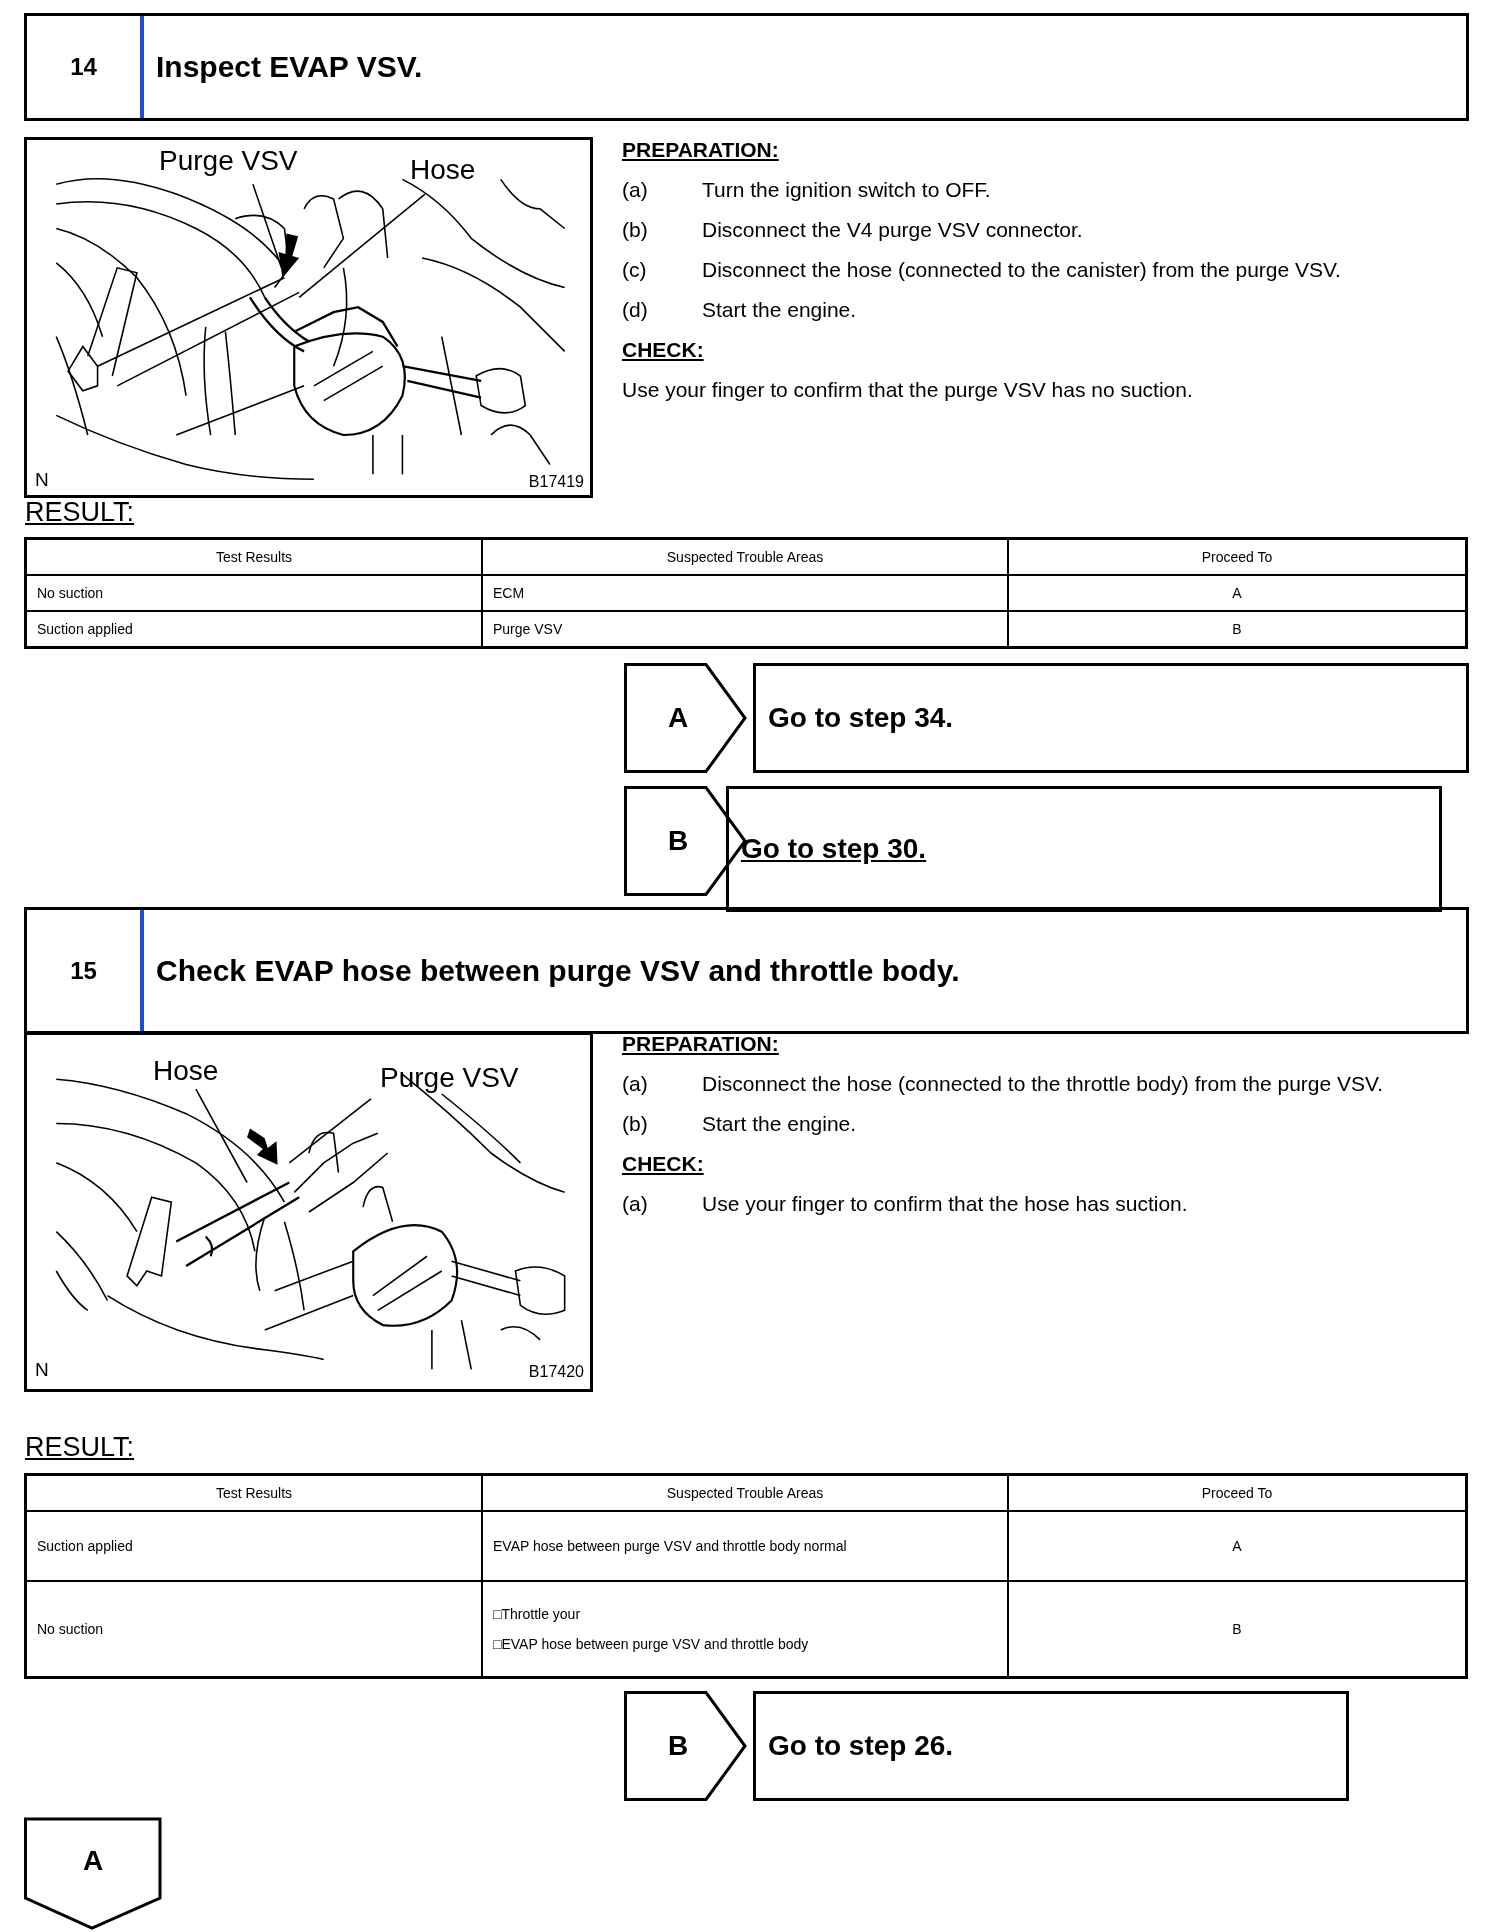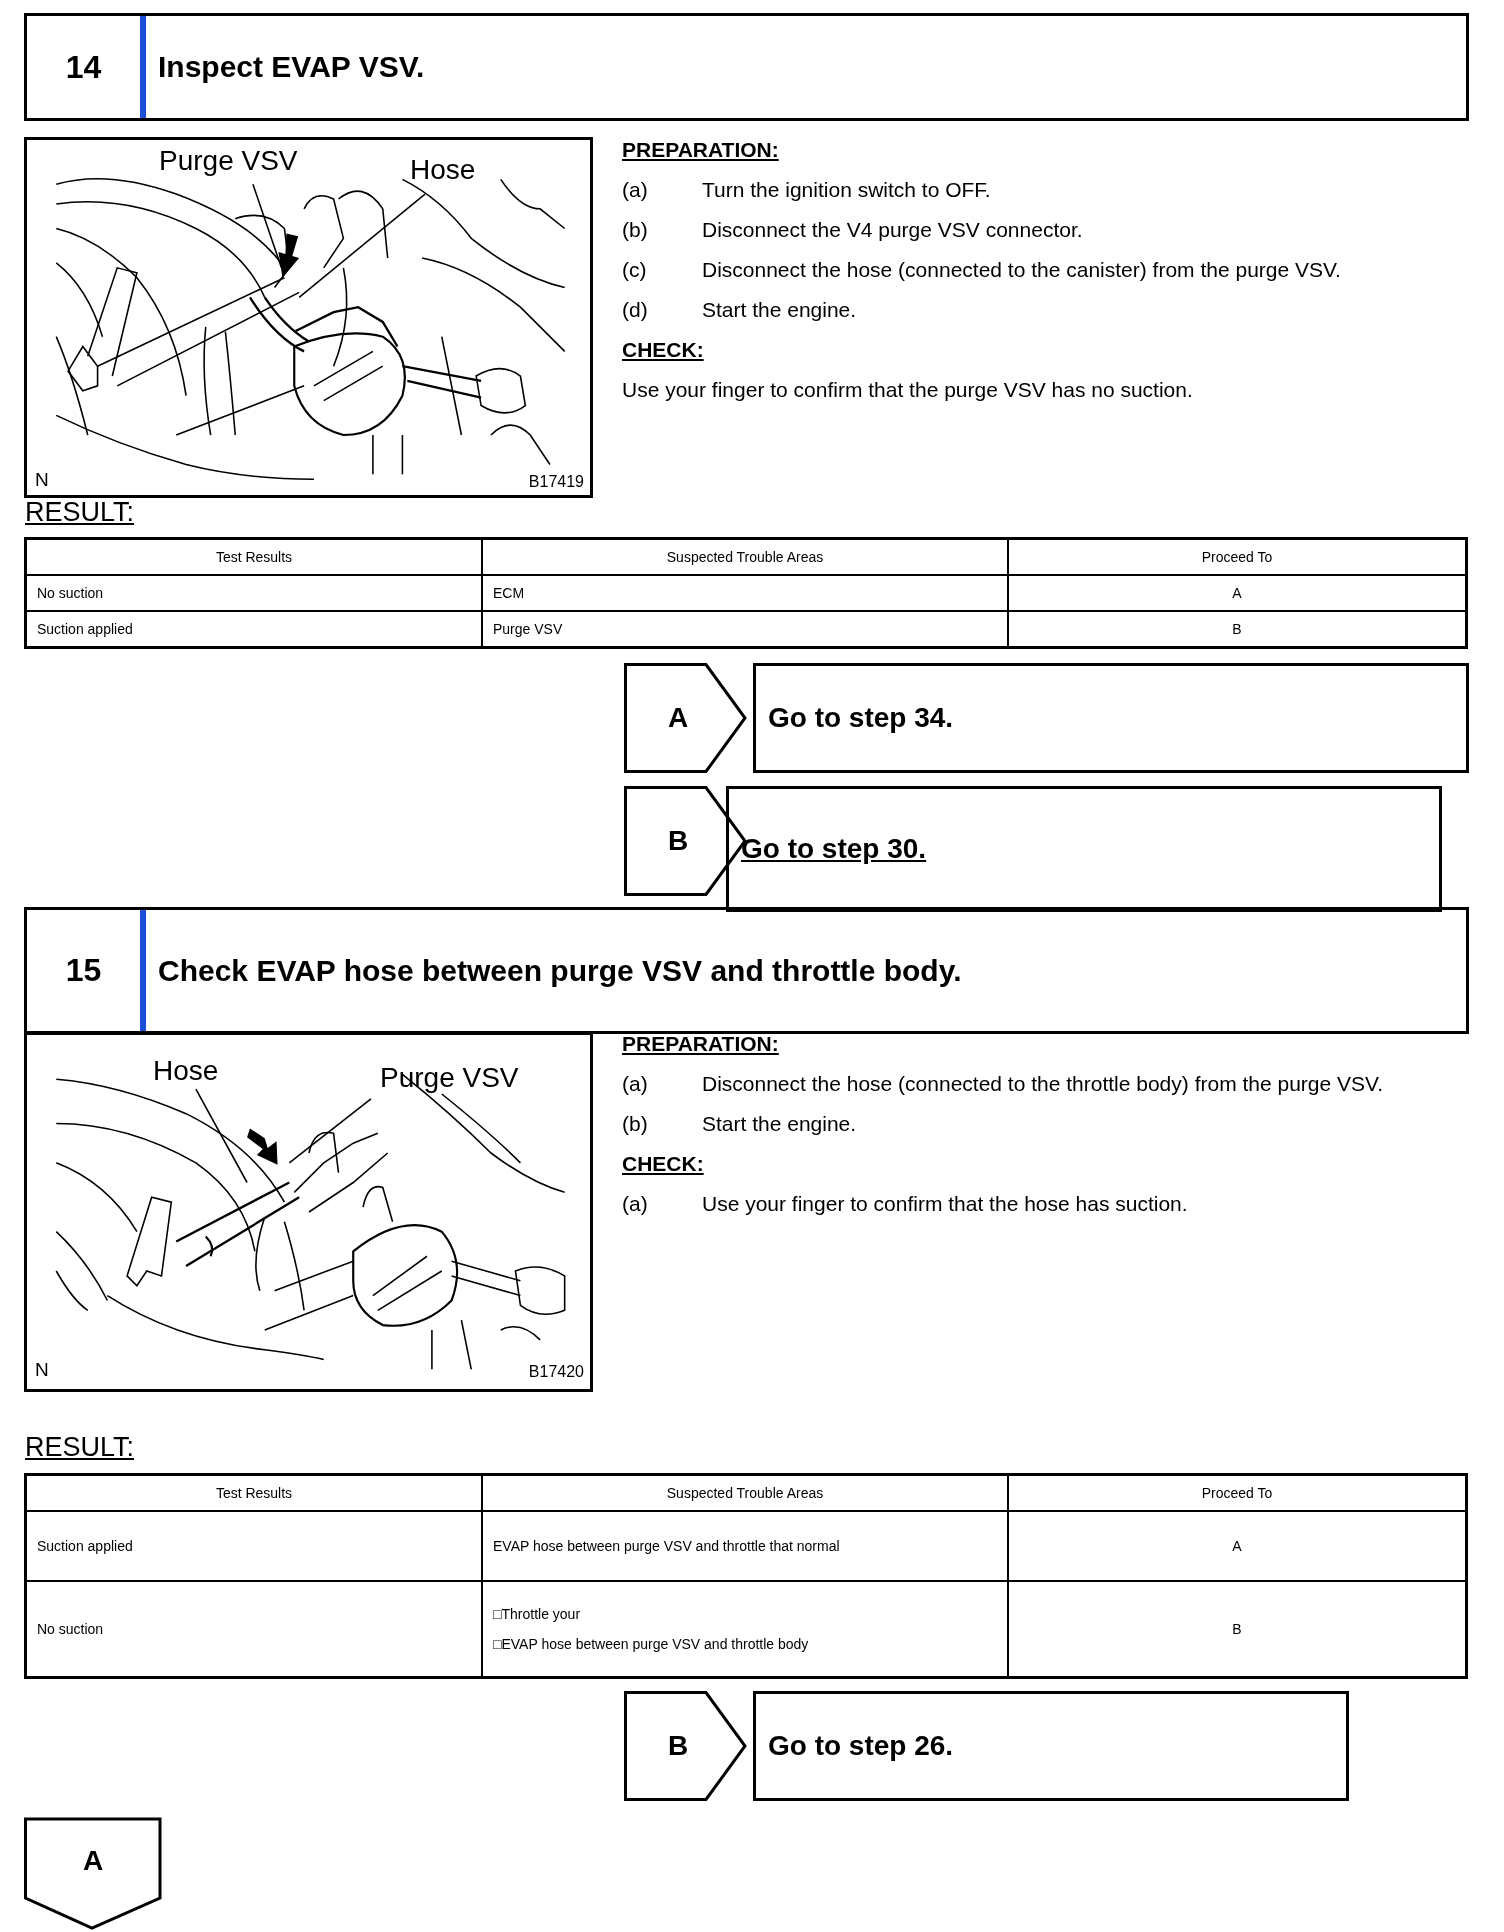--- a/index.html
+++ b/index.html
@@ -2,22 +2,22 @@
 <html><head>
 <meta charset="utf-8">
 <style>
   html, body { margin: 0; padding: 0; background: #ffffff; }
   body { width: 1504px; height: 1932px; position: relative; overflow: hidden;
          font-family: "Liberation Sans", sans-serif; color: #000; }
   .abs { position: absolute; box-sizing: border-box; }
 
   
   .step-header { border: 3px solid #000; display: flex; }
-  .step-num { width: 113px; border-right: 6px solid #1d4ed8; display: flex; align-items: center;
-              justify-content: center; font-weight: bold; font-size: 32px; }
+  .step-num { width: 113px; border-right: 4px solid #1d4ed8; display: flex; align-items: center;
+              justify-content: center; font-weight: bold; font-size: 24px; }
   .step-title { flex: 1; display: flex; align-items: center; padding-left: 12px;
                 font-weight: bold; font-size: 30px; }
 
   
   .figure { border: 3px solid #000; background: #fff; overflow: hidden; }
   .figure svg { width: 100%; height: 100%; display: block; }
 
   
   .instr { font-size: 21px; line-height: 40px; }
   .instr .heading { font-weight: bold; text-decoration: underline; }
@@ -245,21 +245,21 @@
 <table class="abs res" style="left:24px; top:1473px;">
   <tbody>
       <tr>
     <th class="c1">Test Results</th>
     <th class="c2">Suspected Trouble Areas</th>
     <th>Proceed To</th>
   </tr>
   <tr style="height:70px;">
     <td class="c1">Suction applied</td>
     <td class="c2">
-      <div>EVAP hose between purge VSV and throttle that normal</div>
+      <div>EVAP hose between purge VSV and throttle body normal</div>
     </td>
     <td class="c">A</td>
   </tr>
   <tr style="height:96px;">
     <td class="c1">No suction</td>
     <td class="c2">
       <div>□Throttle your</div>
       <div style="padding-right:20px;">□EVAP hose between purge VSV and throttle body</div>
     </td>
     <td class="c">B</td>

